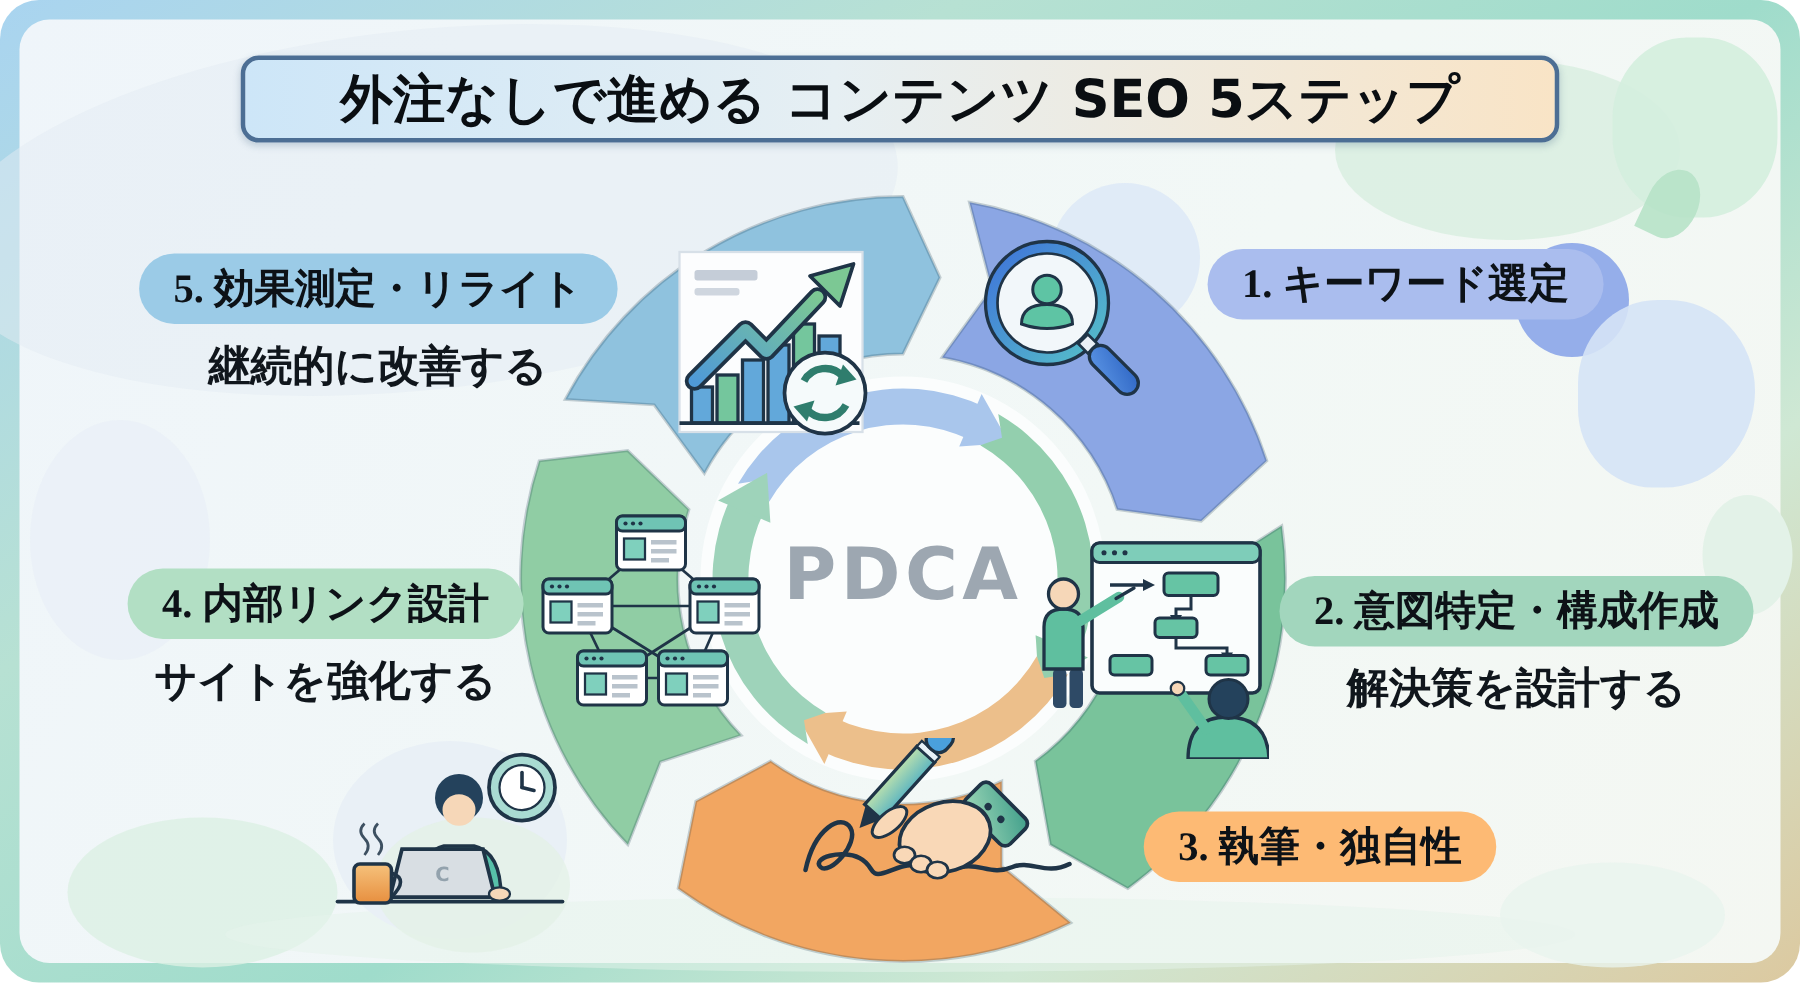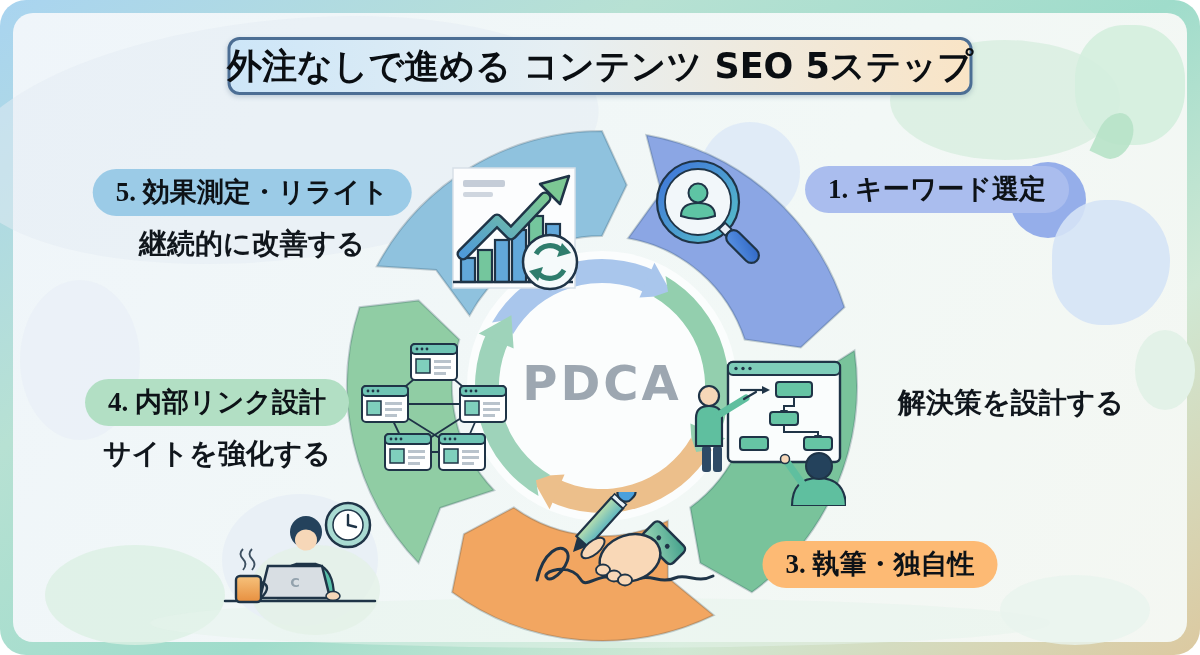--- a/index.html
+++ b/index.html
@@ -5,21 +5,21 @@
   html,body{margin:0;padding:0;width:1200px;height:655px;overflow:hidden;
     font-family:"DejaVu Sans","Liberation Sans",sans-serif;background:#fff;}
   .stage{position:absolute;inset:0;}
   .abs{position:absolute;}
   .frame{position:absolute;inset:0;border-radius:26px;
     background:linear-gradient(145deg,#a9d4f0 0%,#b7e1d3 30%,#9fdccb 55%,#cfe8d4 75%,#dcc9a0 100%);}
   .canvas{position:absolute;inset:13px;border-radius:20px;
     background:linear-gradient(120deg,#eff5fa 0%,#f2f8f6 60%,#f4f7f2 100%);}
   .decor{position:absolute;}
   .title-box{position:absolute;left:600px;top:37px;transform:translateX(-50%);
-    width:745px;height:58px;display:flex;align-items:center;justify-content:center;
+    width:879px;height:58px;display:flex;align-items:center;justify-content:center;
     border:3px solid #4c6e94;border-radius:12px;box-sizing:border-box;
     background:linear-gradient(90deg,#cde6f8 0%,#e6eff3 45%,#f9e4c6 100%);
     box-shadow:0 2px 5px rgba(80,110,140,.28);
     font-size:35px;font-weight:bold;color:#0a0e12;white-space:nowrap;}
   .step{position:absolute;display:flex;flex-direction:column;align-items:center;gap:9px;transform:translateX(-50%);font-family:Liberation Serif, serif;}
   .pill{padding:0 23px;height:47px;line-height:47px;border-radius:25px;
     font-size:27px;font-weight:bold;color:#0d1217;white-space:nowrap;}
   .sub{font-size:28px;font-weight:bold;color:#10161c;white-space:nowrap;}
   .pdca-label{position:absolute;left:602px;top:383px;transform:translate(-50%,-50%);
     font-size:48px;font-weight:bold;color:#9da7b1;letter-spacing:3px;}
@@ -244,20 +244,21 @@
   <div class="pdca-label">PDCA</div>
 
   <div class="title-box">
     <span>外注なしで進める コンテンツ SEO 5ステップ</span>
   </div>
 
   <div class="step" style="left:937px;top:166px;gap:47px;">
     <div class="pill" style="background: rgb(170, 189, 238);"><span>1. キーワード選定</span></div>
   </div>
   <div class="step" style="left:1011px;top:384px;">
+    <div class="pill" style="background: rgb(162, 214, 189);"><span>2. 意図特定・構成作成</span></div>
     <div class="sub">解決策を設計する</div>
   </div>
   <div class="step" style="left:880px;top:541px;">
     <div class="pill" style="background: #fdba74;"><span>3. 執筆・独自性</span></div>
   </div>
   <div class="step" style="left:217px;top:379px;">
     <div class="pill" style="background: rgb(178, 223, 196);"><span>4. 内部リンク設計</span></div>
     <div class="sub">サイトを強化する</div>
   </div>
   <div class="step" style="left:252px;top:169px;">

